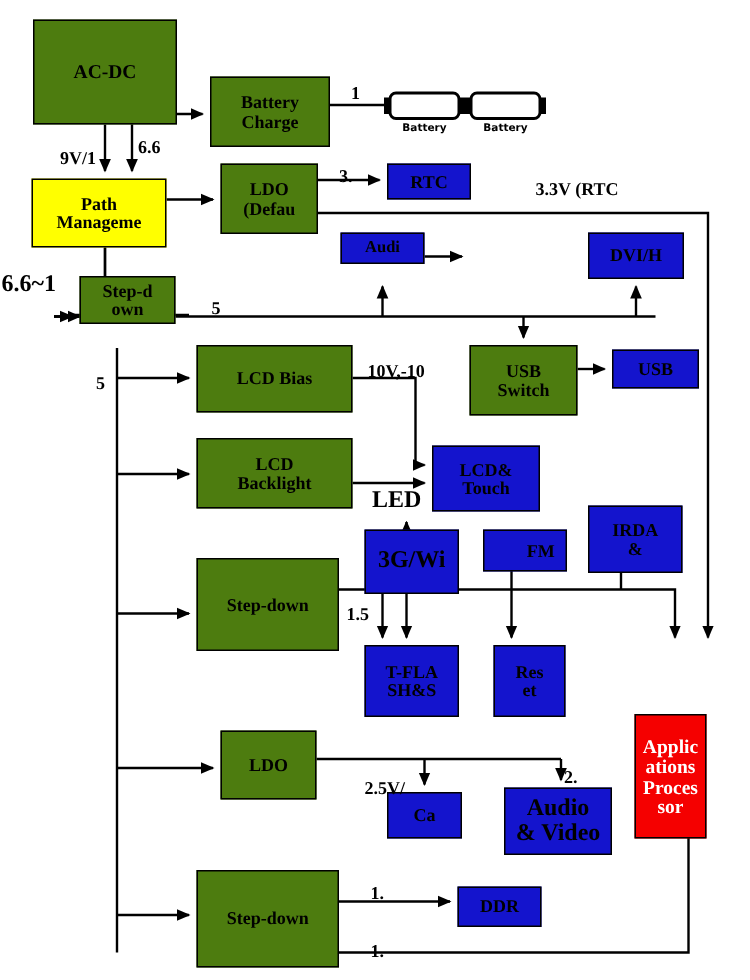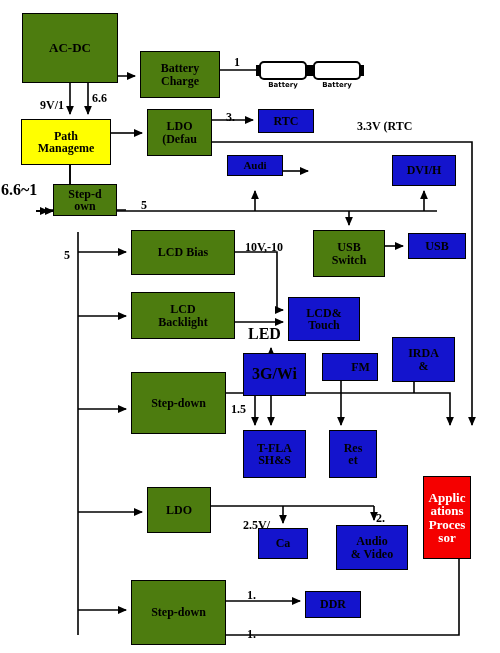--- a/index.html
+++ b/index.html
@@ -177,21 +177,21 @@
       <span class="ln">ations</span>
       <span class="ln">Proces</span>
       <span class="ln">sor</span>
     </div>
     <div class="node cyan" style="left: 147px; top: 487px; width: 64px; height: 46px; font-size: 12px;">
       <span class="ln">LDO</span>
     </div>
     <div class="node blue" style="left: 258px; top: 528px; width: 50px; height: 31px; font-size: 12px;">
       <span class="ln">Ca</span>
     </div>
-    <div class="node blue" style="left: 336px; top: 525px; width: 72px; height: 45px; font-size: 12px;">
+    <div class="node blue" style="left: 336px; top: 525px; width: 72px; height: 45px; font-size: 16px;">
       <span class="ln">Audio</span>
       <span class="ln">&amp; Video</span>
     </div>
     <div class="node cyan" style="left: 131px; top: 580px; width: 95px; height: 65px; font-size: 12px;">
       <span class="ln">Step-down</span>
     </div>
     <div class="node blue" style="left: 305px; top: 591px; width: 56px; height: 27px; font-size: 12px;">
       <span class="ln">DDR</span>
     </div>
     <div class="batt" style="left: 259px; top: 61px; width: 48px; height: 19px;"></div>

